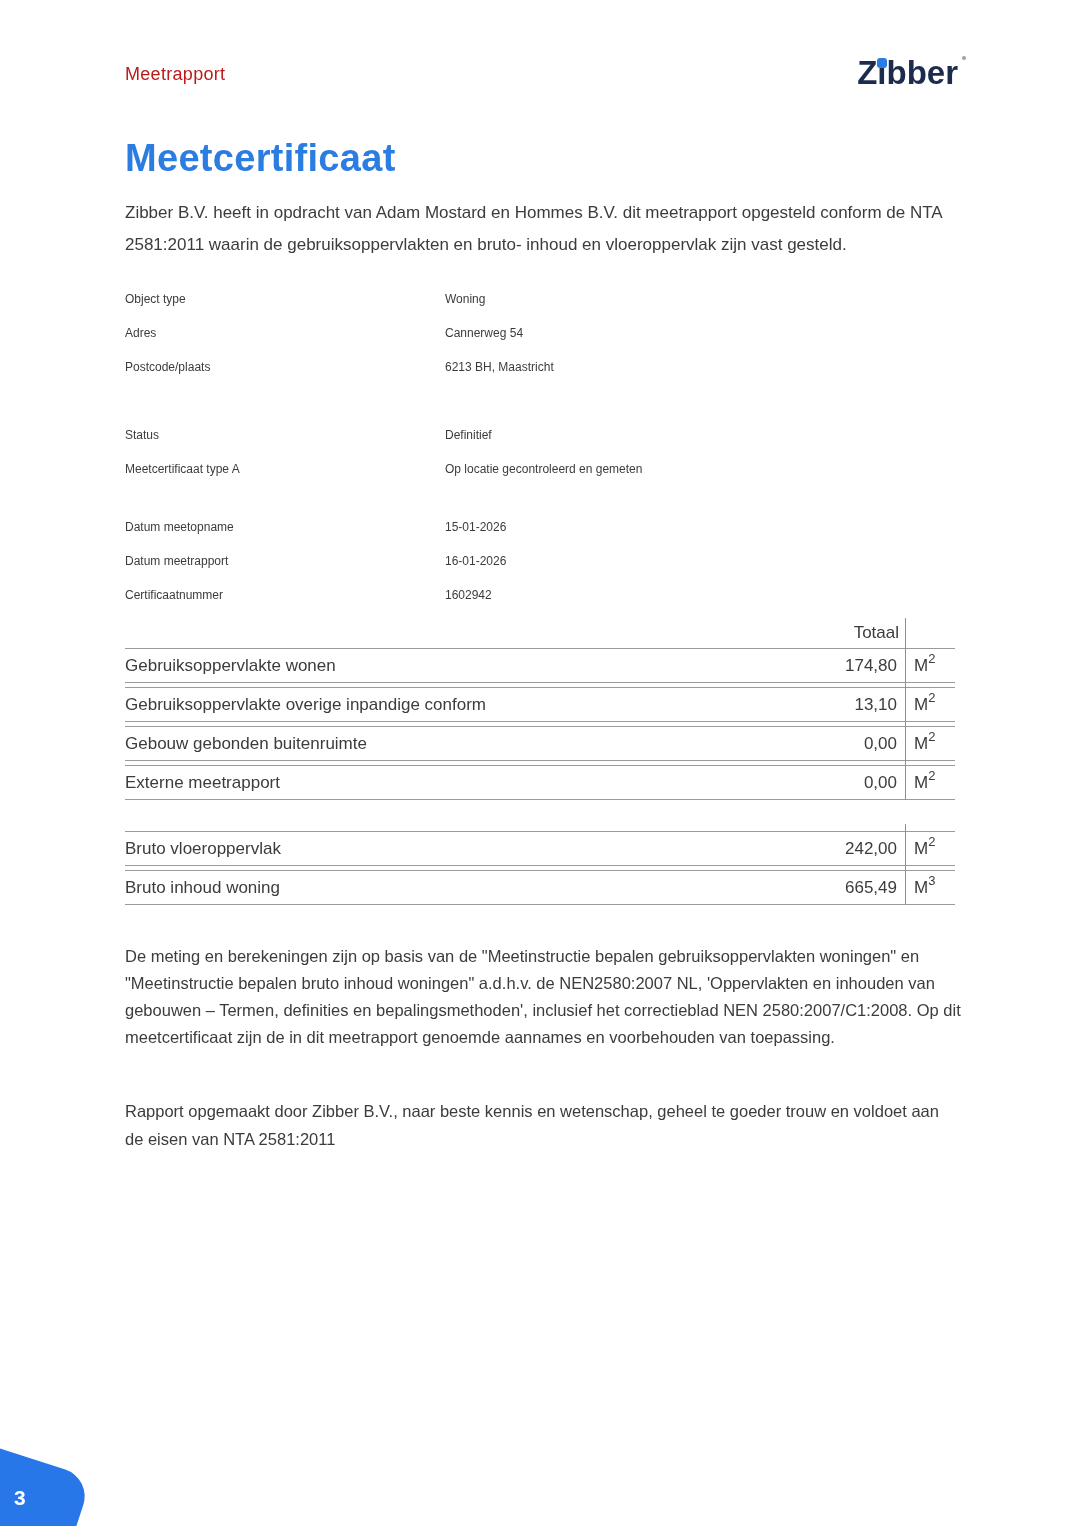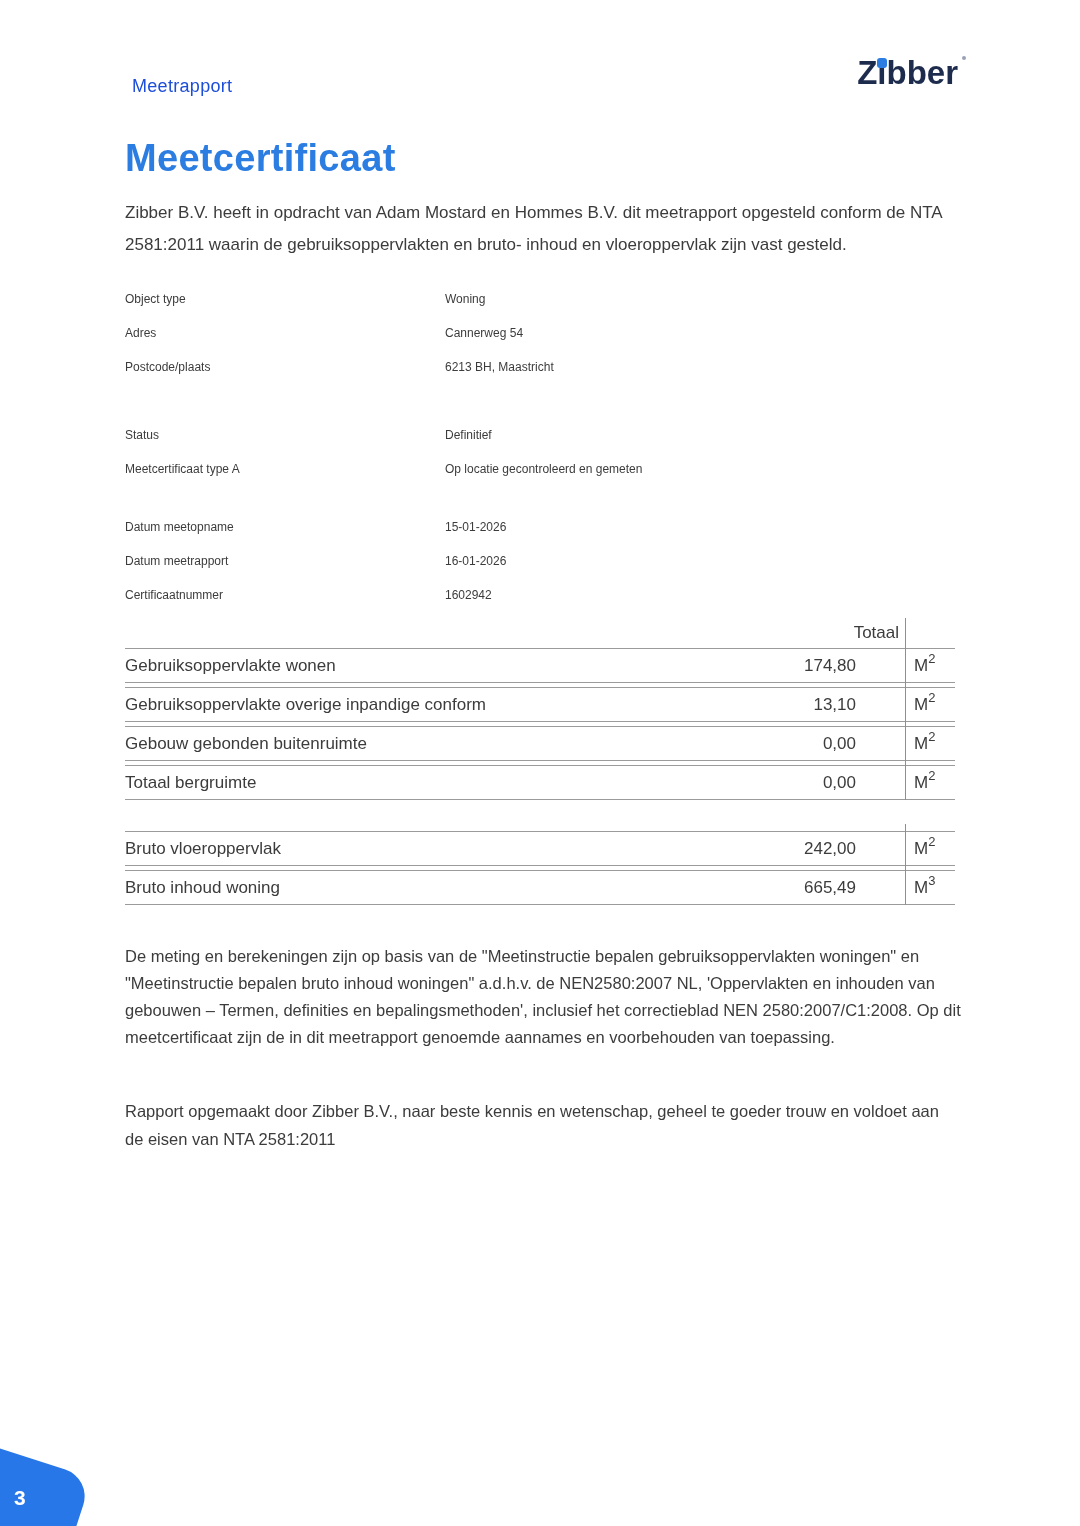--- a/index.html
+++ b/index.html
@@ -10,25 +10,24 @@
     background: #ffffff;
     overflow: hidden;
     font-family: "Liberation Sans", sans-serif;
     color: #3c3c3c;
   }
 
   
   .doc-type {
     position: absolute;
     left: 125px;
-    top: 76px;
+    top: 64px;
     font-size: 18px;
     letter-spacing: 0.3px;
-    color: #1d4ed8;
-    margin-left: 7px;
+    color: #b91c1c;
   }
   .logo {
     position: absolute;
     right: 122px;
     top: 54px;
     font-size: 33px;
     font-weight: bold;
     color: #1d2b4d;
     letter-spacing: 0px;
     line-height: 38px;
@@ -109,21 +108,20 @@
     font-size: 17px;
   }
   .t-row {
     display: flex;
     height: 33px;
     line-height: 33px;
     border-top: 1px solid #9b9b9b;
     border-bottom: 1px solid #9b9b9b;
     margin-bottom: 4px;
     font-size: 17px;
-    gap: 41px;
   }
   .t-row:last-child { margin-bottom: 0; }
   .t-label { flex: 1; }
   .t-value { width: 120px; flex: none; text-align: right; padding-right: 8px; }
   .t-unit  { width: 50px; flex: none; padding-left: 9px; box-sizing: border-box; }
   .t-head .t-value { padding-right: 6px; }
   .t-unit sup {
     font-size: 13px;
     position: relative;
     top: -1px;
@@ -228,21 +226,21 @@
       <span class="t-label">Gebruiksoppervlakte overige inpandige conform</span>
       <span class="t-value">13,10</span>
       <span class="t-unit"><span>M</span><sup>2</sup></span>
     </div>
     <div class="t-row">
       <span class="t-label">Gebouw gebonden buitenruimte</span>
       <span class="t-value">0,00</span>
       <span class="t-unit"><span>M</span><sup>2</sup></span>
     </div>
     <div class="t-row">
-      <span class="t-label">Totaal bergruimte</span>
+      <span class="t-label">Externe meetrapport</span>
       <span class="t-value">0,00</span>
       <span class="t-unit"><span>M</span><sup>2</sup></span>
     </div>
   </div>
 
   <div class="meas-table totals-table">
     <div class="v-line v-line-high"></div>
     <div class="t-row">
       <span class="t-label">Bruto vloeroppervlak</span>
       <span class="t-value">242,00</span>

